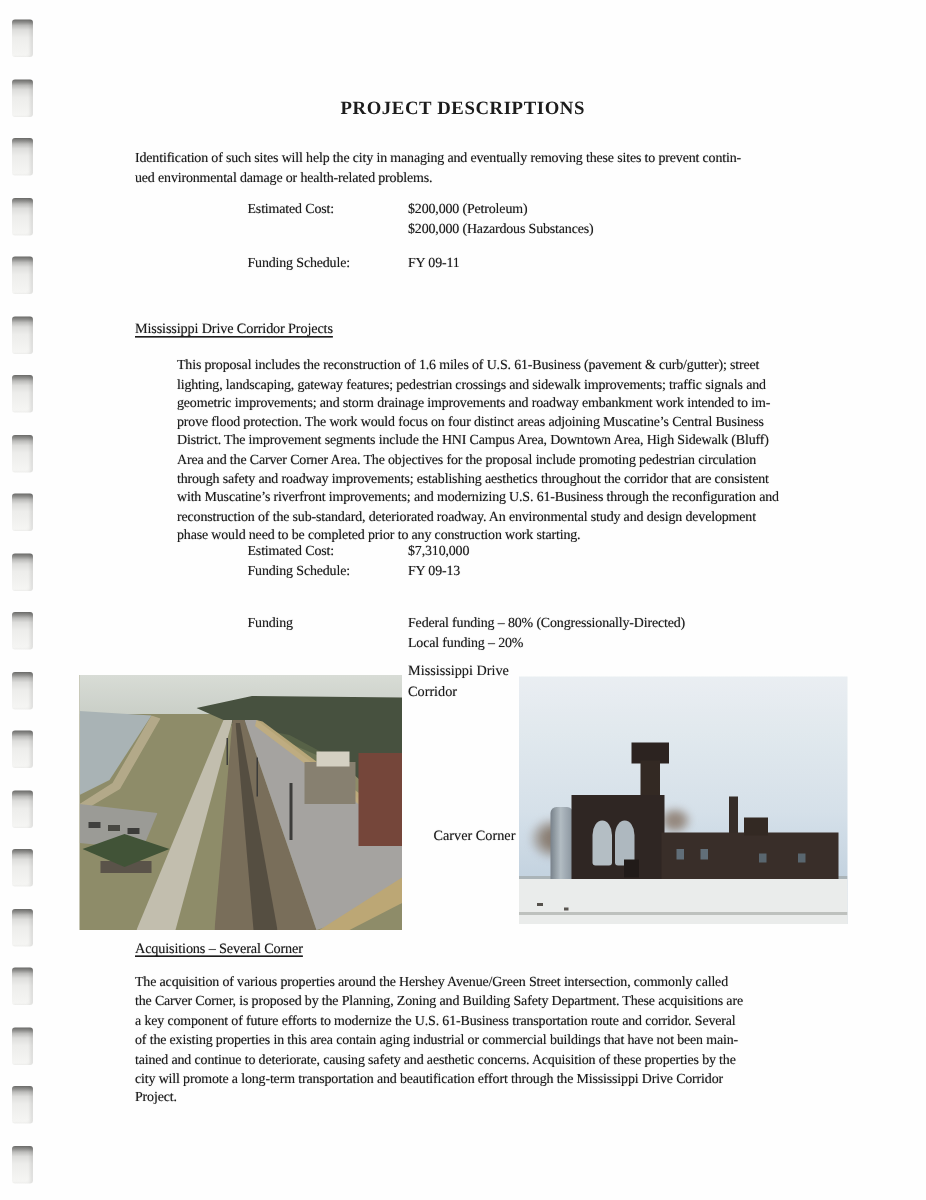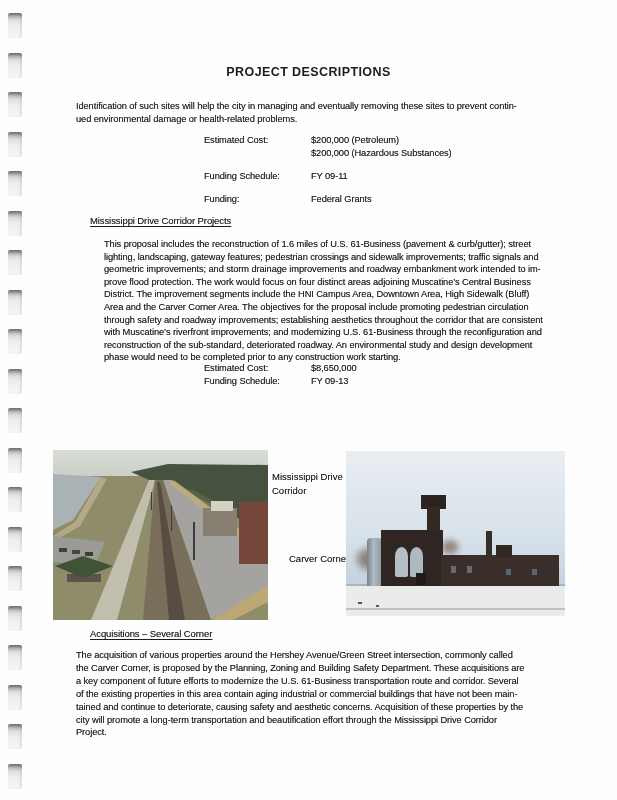--- a/index.html
+++ b/index.html
@@ -1,58 +1,58 @@
 <!DOCTYPE html>
 <html><head>
 <meta charset="utf-8">
 <style>
   html,body{margin:0;padding:0;background:#ffffff;}
   .page{
     position:relative;width:617px;height:800px;background:#fefefe;
-    font-family:Liberation Sans, sans-serif;color:#1c1c1c;overflow:hidden;
+    font-family:Liberation Serif, serif;color:#1c1c1c;overflow:hidden;
   }
   
   .bmark{
     position:absolute;left:8px;width:14px;height:25px;border-radius:2px;
     background:linear-gradient(180deg,#6e6e6c 0,#8f8f8d 2px,#bcbcba 4px,#dededc 7px,#ededeb 12px,#f6f6f4 100%);
     box-shadow:inset -2px 0 2px rgba(0,0,0,0.08);
     filter:blur(0.3px);
   }
   .title{
     position:absolute;left:0;right:0;top:65px;text-align:center;
     font-weight:bold;font-size:12.5px;letter-spacing:0.4px;
   }
   .subtitle{
     position:absolute;left:0;right:0;top:81px;text-align:center;
     font-weight:bold;font-size:9.5px;
   }
   .para{
-    position:absolute;left:76px;font-size:9.3px;line-height:12.9px;
+    position:absolute;left:90px;font-size:9.3px;line-height:12.9px;
     letter-spacing:-0.1px;white-space:pre-line;text-shadow:0 0 0.5px rgba(30,30,30,0.55);
   }
   .p1{top:100px;}
   .p2{top:238px;line-height:12.6px;margin-left:28px;}
   .p3{top:649px;}
   .heading{
     position:absolute;left:90px;font-size:9.5px;letter-spacing:-0.1px;
     text-decoration:underline;text-underline-offset:1.5px;text-shadow:0 0 0.5px rgba(30,30,30,0.55);
   }
   .h-miss{top:215px;}
   .h-acq{top:628px;}
   .frow{position:absolute;left:165px;font-size:9.3px;line-height:12.9px;letter-spacing:-0.1px;
     text-shadow:0 0 0.5px rgba(30,30,30,0.55);}
-  .flabel{display:inline-block;width:107px;vertical-align:top;margin-left:39px;}
+  .flabel{display:inline-block;width:107px;vertical-align:top;}
   .fval{display:inline-block;vertical-align:top;white-space:pre-line;}
   .t1r1{top:134px;} .t1r2{top:170px;} .t1r3{top:193px;}
   .t2r1{top:362px;} .t2r2{top:375px;} .t2r3{top:410px;}
   .caption{
     position:absolute;font-size:9.5px;line-height:13.5px;white-space:pre-line;
     text-shadow:0 0 0.5px rgba(30,30,30,0.5);
   }
-  .cap1{left:272px;top:470px;}
+  .cap1{left:272px;top:442px;}
   .cap2{left:289px;top:552px;}
   .pageno{position:absolute;left:0;right:0;top:734px;text-align:center;font-size:9.3px;color:#3a3a3a;}
 
   
   .photo{position:absolute;overflow:hidden;filter:saturate(0.85) contrast(0.97);}
   .photo > div{position:absolute;}
   .photo-left{left:53px;top:450px;width:215px;height:170px;background:#8f8d62;}
   .pl-sky{left:0;top:0;width:215px;height:26px;background:linear-gradient(180deg,#dadfd8,#ccd2c8);}
   .pl-river{inset:0;background:#a9b5b7;clip-path:polygon(0 24px,48px 27px,20px 70px,0 80px);}
   .pl-shore{inset:0;background:#c0b28c;clip-path:polygon(0 86px,22px 72px,48px 27px,54px 29px,27px 76px,0 92px);opacity:0.8;}
@@ -136,41 +136,42 @@
   <div class="para p1">Identification of such sites will help the city in managing and eventually removing these sites to prevent contin-
 ued environmental damage or health-related problems.</div>
 
   <div class="frow t1r1">
     <span class="flabel">Estimated Cost:</span><span class="fval">$200,000 (Petroleum)
 $200,000 (Hazardous Substances)</span>
   </div>
   <div class="frow t1r2">
     <span class="flabel">Funding Schedule:</span><span class="fval">FY 09-11</span>
   </div>
-  <div class="frow t1r3">
-    <span class="flabel">Funding:</span><span class="fval">Federal Grants</span>
-  </div>
 
   <div class="heading h-miss">Mississippi Drive Corridor Projects</div>
   <div class="para p2">This proposal includes the reconstruction of 1.6 miles of U.S. 61-Business (pavement &amp; curb/gutter); street
 lighting, landscaping, gateway features; pedestrian crossings and sidewalk improvements; traffic signals and
 geometric improvements; and storm drainage improvements and roadway embankment work intended to im-
 prove flood protection. The work would focus on four distinct areas adjoining Muscatine’s Central Business
 District. The improvement segments include the HNI Campus Area, Downtown Area, High Sidewalk (Bluff)
 Area and the Carver Corner Area. The objectives for the proposal include promoting pedestrian circulation
 through safety and roadway improvements; establishing aesthetics throughout the corridor that are consistent
 with Muscatine’s riverfront improvements; and modernizing U.S. 61-Business through the reconfiguration and
 reconstruction of the sub-standard, deteriorated roadway. An environmental study and design development
 phase would need to be completed prior to any construction work starting.</div>
 
   <div class="frow t2r1">
-    <span class="flabel">Estimated Cost:</span><span class="fval">$8,650,000</span>
+    <span class="flabel">Estimated Cost:</span><span class="fval">$7,310,000</span>
   </div>
   <div class="frow t2r2">
     <span class="flabel">Funding Schedule:</span><span class="fval">FY 09-13</span>
+  </div>
+  <div class="frow t2r3">
+    <span class="flabel">Funding</span><span class="fval">Federal funding – 80% (Congressionally-Directed)
+Local funding – 20%</span>
   </div>
 
   <div class="photo photo-left">
     <div class="pl-sky"></div>
     <div class="pl-river"></div>
     <div class="pl-shore"></div>
     <div class="pl-trees"></div>
     <div class="pl-trees2"></div>
     <div class="pl-parking"></div>
     <div class="pl-trail"></div>

